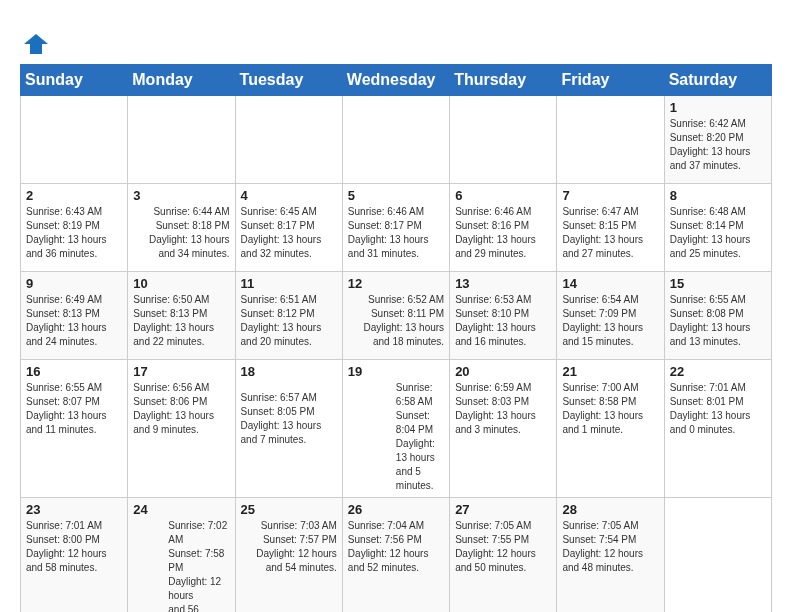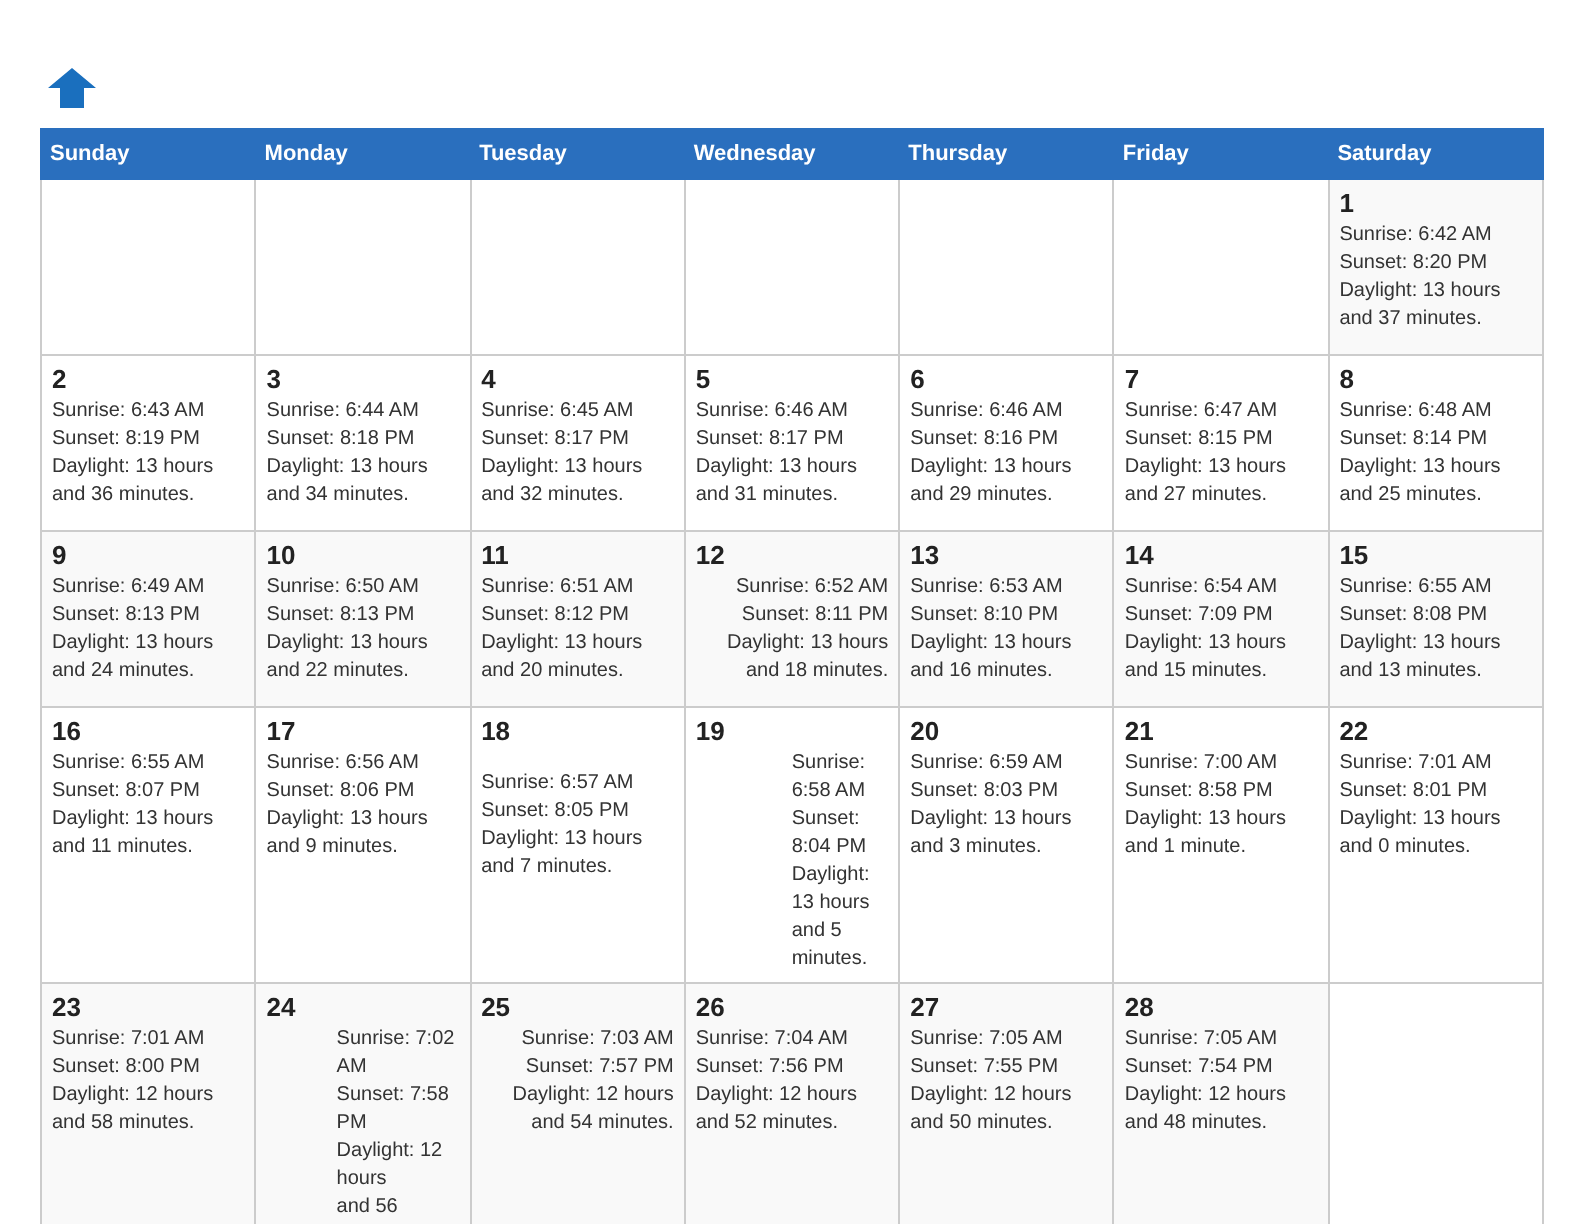--- a/index.html
+++ b/index.html
@@ -46,21 +46,21 @@
       color: #444;
     }
     .calendar {
       width: 100%;
       border-collapse: collapse;
       border: 1px solid #ccc;
     }
     .calendar th {
       background-color: #2a6fbe;
       color: #fff;
-      font-size: 11px;
+      font-size: 16px;
       font-weight: bold;
       padding: 6px 4px;
       text-align: left;
       border: 1px solid #2a6fbe;
     }
     .calendar td {
       vertical-align: top;
       border: 1px solid #ccc;
       padding: 4px 5px;
       width: calc(100% / 7);
@@ -142,21 +142,21 @@
       <tr>
         <td>
           <span class="day-number">2</span>
           <div class="day-info" style="white-space: pre-line;">Sunrise: 6:43 AM
 Sunset: 8:19 PM
 Daylight: 13 hours
 and 36 minutes.</div>
         </td>
         <td>
           <span class="day-number">3</span>
-          <div class="day-info" style="white-space: pre-line;">Sunrise: 6:44 AM
+          <div class="day-info" style="white-space: pre-line; text-align: right;">Sunrise: 6:44 AM
 Sunset: 8:18 PM
 Daylight: 13 hours
 and 34 minutes.</div>
         </td>
         <td>
           <span class="day-number">4</span>
           <div class="day-info" style="white-space: pre-line;">Sunrise: 6:45 AM
 Sunset: 8:17 PM
 Daylight: 13 hours
 and 32 minutes.</div>

